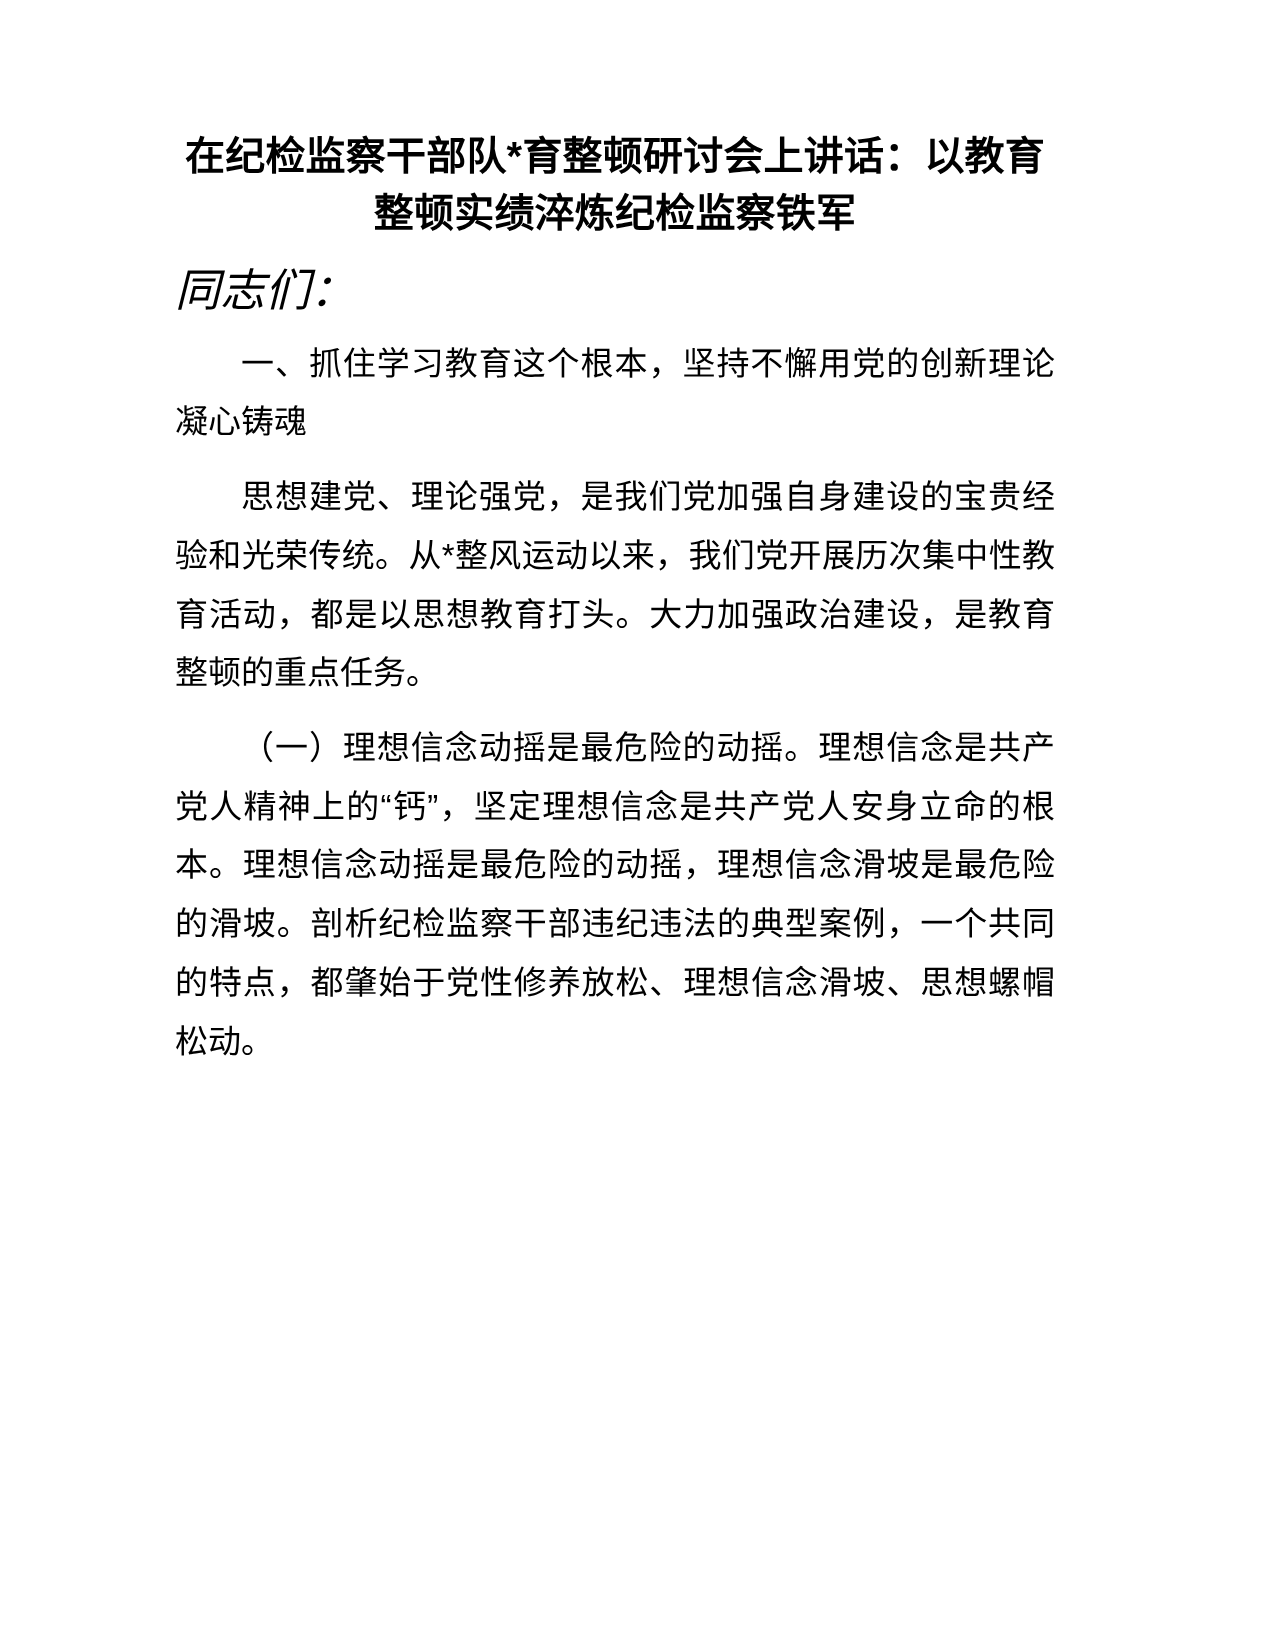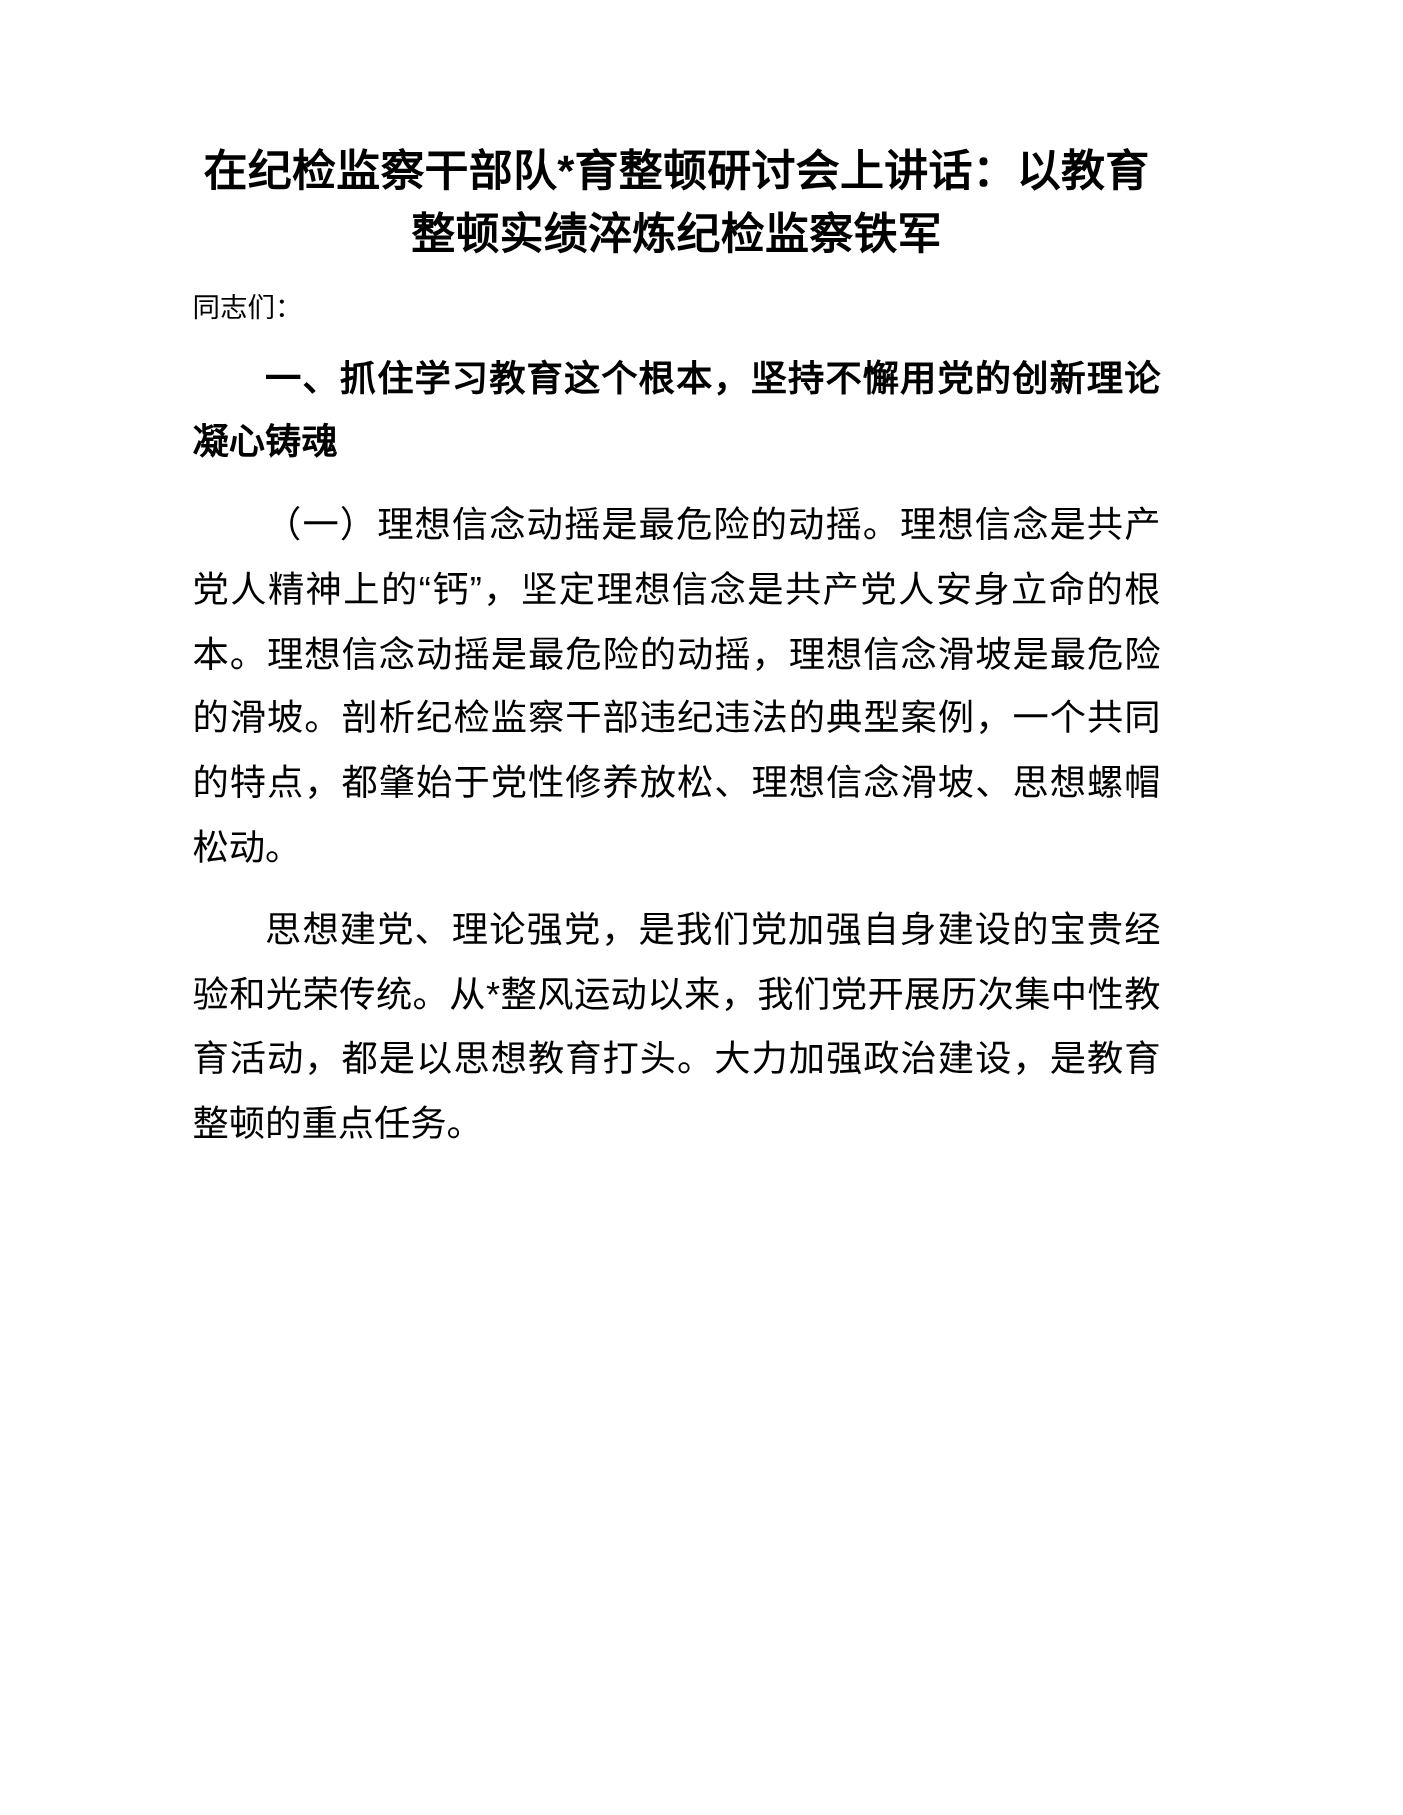--- a/index.html
+++ b/index.html
@@ -31,57 +31,58 @@
     font-size: 40px;
     line-height: 1.42;
     font-weight: bold;
     text-align: center;
     letter-spacing: 0.2px;
     margin: 0 0 26px 0;
     word-break: break-all;
   }
 
   .salutation {
-    font-size: 25px;
+    font-size: 45px;
     line-height: 1.0;
     margin: 0 0 22px 0;
     text-align: justify;
     text-justify: inter-character;
     word-break: break-all;
+    font-style: italic;
   }
 
   .para {
     font-size: 33px;
     line-height: 1.78;
     margin: 0 0 16px 0;
     text-align: justify;
     text-justify: inter-character;
     text-indent: 2em;
     word-break: break-all;
   }
 
   .para:last-child {
     margin-bottom: 0;
   }
 
   .para.heading {
-    font-weight: bold;
+    font-weight: normal;
   }
 </style>
 </head>
 <body>
 
 <div class="page">
   <div class="content">
 
     <h1 class="doc-title">在纪检监察干部队*育整顿研讨会上讲话：以教育整顿实绩淬炼纪检监察铁军</h1>
 
     <p class="salutation">同志们：</p>
 
 
     <p class="para heading">一、抓住学习教育这个根本，坚持不懈用党的创新理论凝心铸魂</p>
 
+    <p class="para">思想建党、理论强党，是我们党加强自身建设的宝贵经验和光荣传统。从*整风运动以来，我们党开展历次集中性教育活动，都是以思想教育打头。大力加强政治建设，是教育整顿的重点任务。</p>
+
     <p class="para">（一）理想信念动摇是最危险的动摇。理想信念是共产党人精神上的“钙”，坚定理想信念是共产党人安身立命的根本。理想信念动摇是最危险的动摇，理想信念滑坡是最危险的滑坡。剖析纪检监察干部违纪违法的典型案例，一个共同的特点，都肇始于党性修养放松、理想信念滑坡、思想螺帽松动。</p>
-
-    <p class="para">思想建党、理论强党，是我们党加强自身建设的宝贵经验和光荣传统。从*整风运动以来，我们党开展历次集中性教育活动，都是以思想教育打头。大力加强政治建设，是教育整顿的重点任务。</p>
 
   </div>
 </div>
 
 </body></html>

